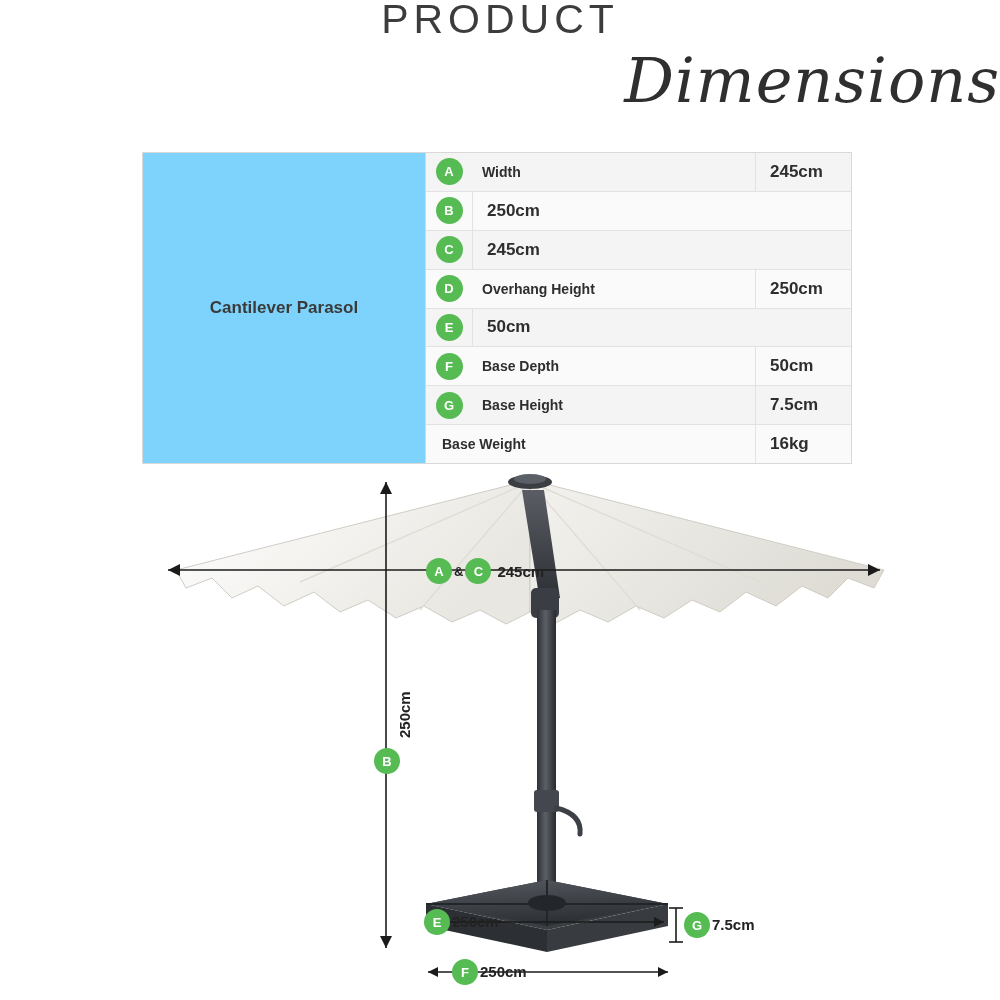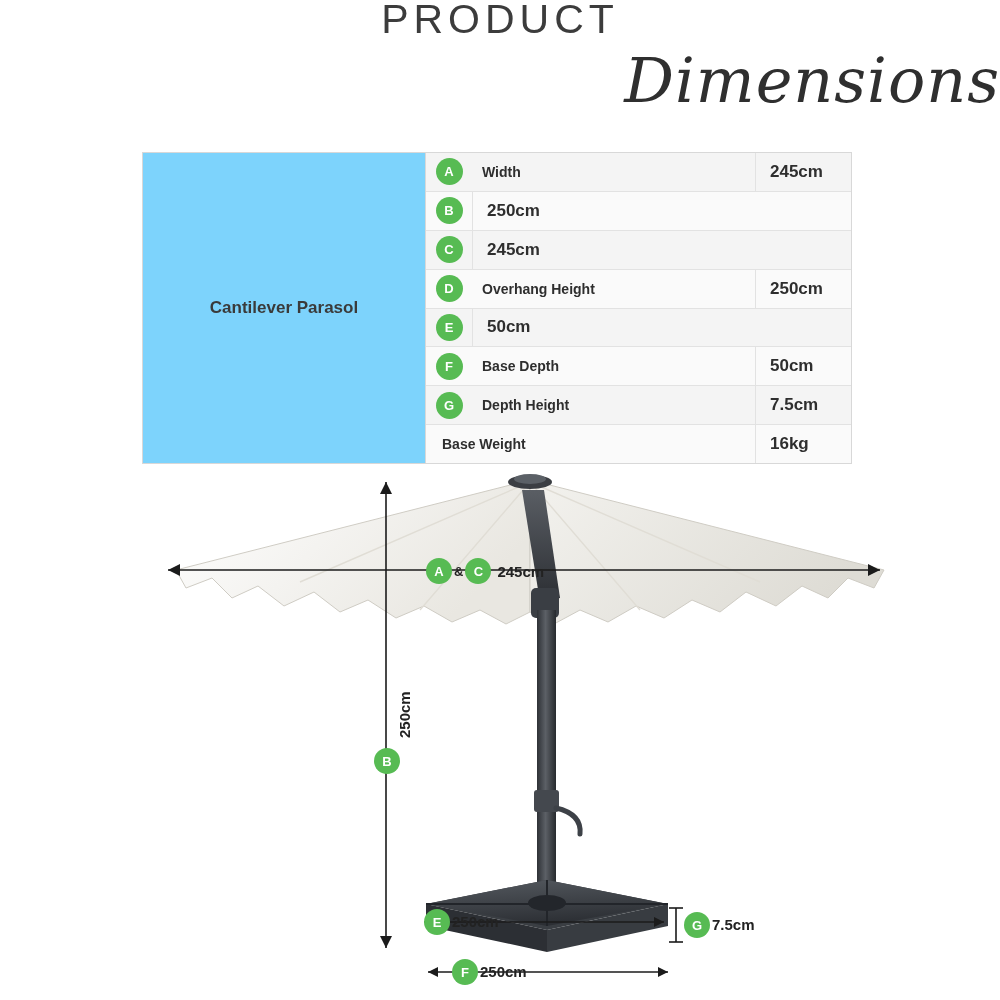--- a/index.html
+++ b/index.html
@@ -189,21 +189,21 @@
           <span class="badge">F</span>
         </div>
         <div class="label-cell">Base Depth</div>
         <div class="value-cell">50cm</div>
       </div>
 
       <div class="row">
         <div class="badge-cell">
           <span class="badge">G</span>
         </div>
-        <div class="label-cell">Depth Height</div>
+        <div class="label-cell">Base Height</div>
         <div class="value-cell">7.5cm</div>
       </div>
 
       <div class="row alt">
         <div class="label-cell nopad">Base Weight</div>
         <div class="value-cell">16kg</div>
       </div>
 
     </div>
   </div>

